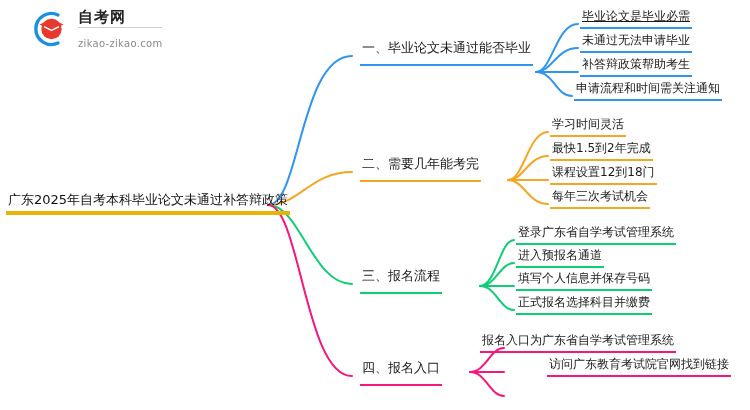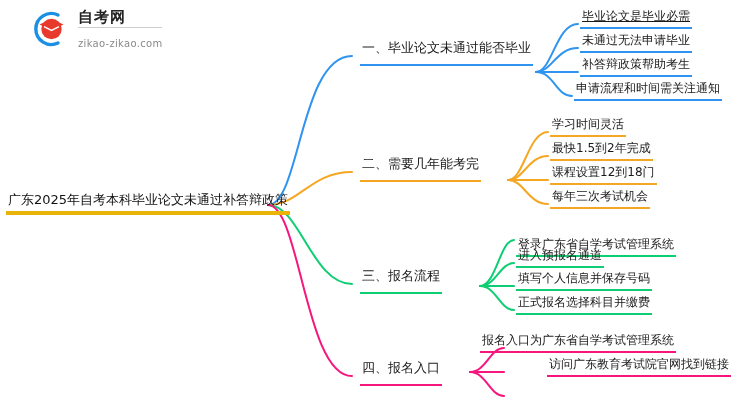--- a/index.html
+++ b/index.html
@@ -156,21 +156,21 @@
   <div class="node leaf b-blue" style="left:580px; top:57px;">补答辩政策帮助考生</div>
   <div class="node leaf b-blue" style="left:574px; top:81px;">申请流程和时间需关注通知</div>
 
   <div class="node branch b-orange" style="left:360px; top:156px;text-align:right;">二、需要几年能考完</div>
   <div class="node leaf b-orange" style="left:550px; top:117px;">学习时间灵活</div>
   <div class="node leaf b-orange" style="left:550px; top:141px;">最快1.5到2年完成</div>
   <div class="node leaf b-orange" style="left:550px; top:165px;">课程设置12到18门</div>
   <div class="node leaf b-orange" style="left:550px; top:189px;">每年三次考试机会</div>
 
   <div class="node branch b-green" style="left:360px; top:268px;">三、报名流程</div>
-  <div class="node leaf b-green" style="left:516px; top:225px;margin-top:12px;">登录广东省自学考试管理系统</div>
+  <div class="node leaf b-green" style="left:516px; top:225px;">登录广东省自学考试管理系统</div>
   <div class="node leaf b-green" style="left:516px; top:248px;">进入预报名通道</div>
   <div class="node leaf b-green" style="left:516px; top:271px;">填写个人信息并保存号码</div>
   <div class="node leaf b-green" style="left:516px; top:295px;">正式报名选择科目并缴费</div>
 
   <div class="node branch b-pink" style="left:360px; top:360px;">四、报名入口</div>
   <div class="node leaf b-pink" style="left:480px; top:333px;">报名入口为广东省自学考试管理系统</div>
   <div class="node leaf b-pink" style="left:506px; top:357px;margin-left:41px;">访问广东教育考试院官网找到链接</div>
 
 </div>
 

